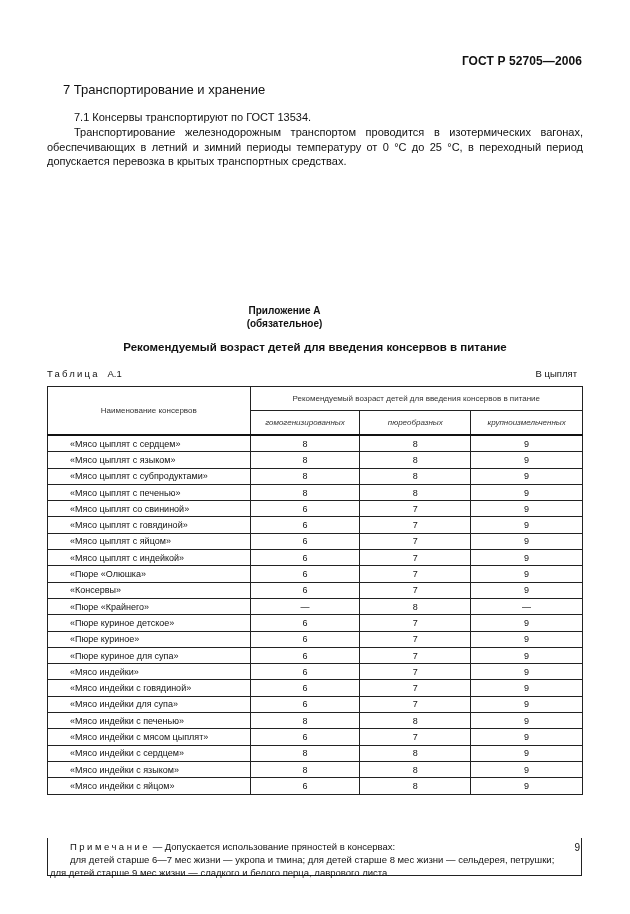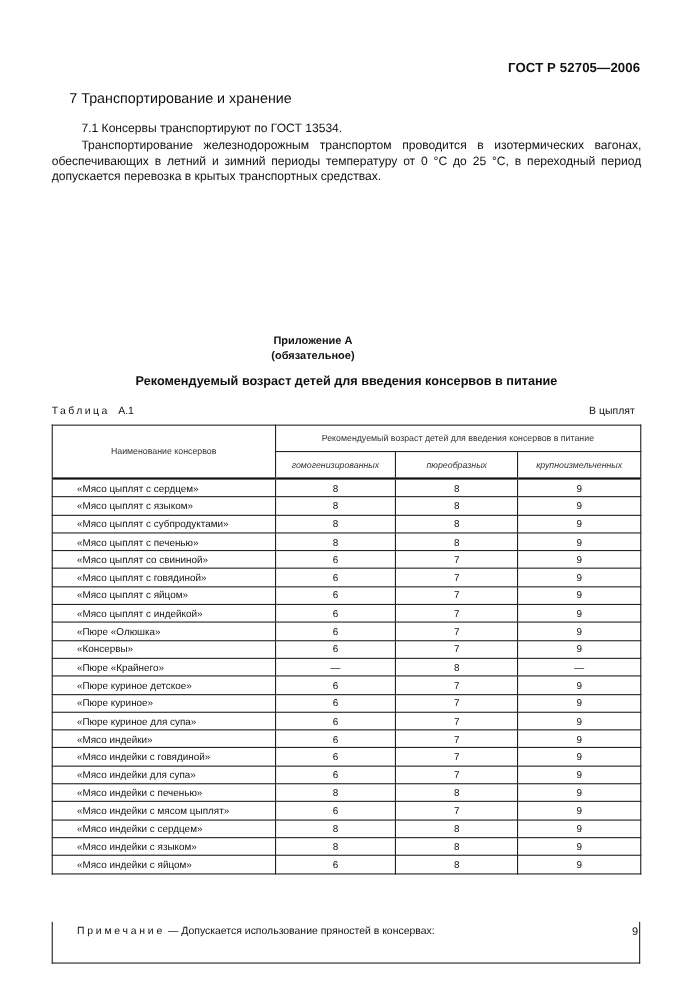--- a/index.html
+++ b/index.html
@@ -199,15 +199,17 @@
         <td class="name">«Мясо индейки с яйцом»</td>
         <td>6</td>
         <td>8</td>
         <td>9</td>
       </tr>
     </tbody>
 </table>
 
 <div class="note">
   <p><span class="spaced">Примечание</span><span> — Допускается использование пряностей в консервах:</span></p>
+  <p>для детей старше 6—7 мес жизни — укропа и тмина; для детей старше 8 мес жизни — сельдерея, петрушки;</p>
+  <p class="cont" style="padding-left:2px">для детей старше 9 мес жизни — сладкого и белого перца, лаврового листа.</p>
 </div>
 
 <div class="pgnum">9</div>
 
 </body></html>

